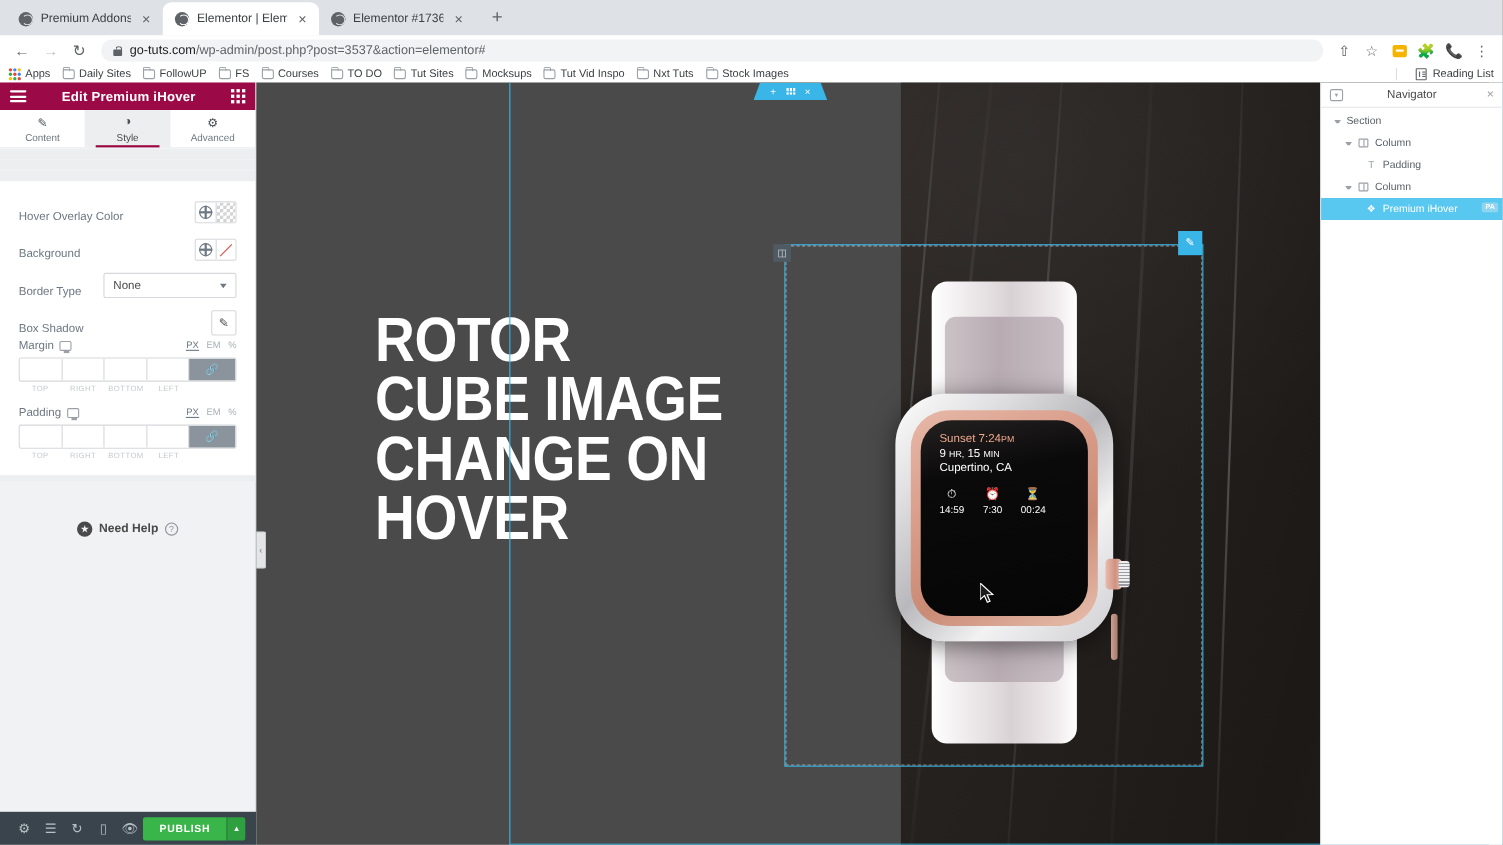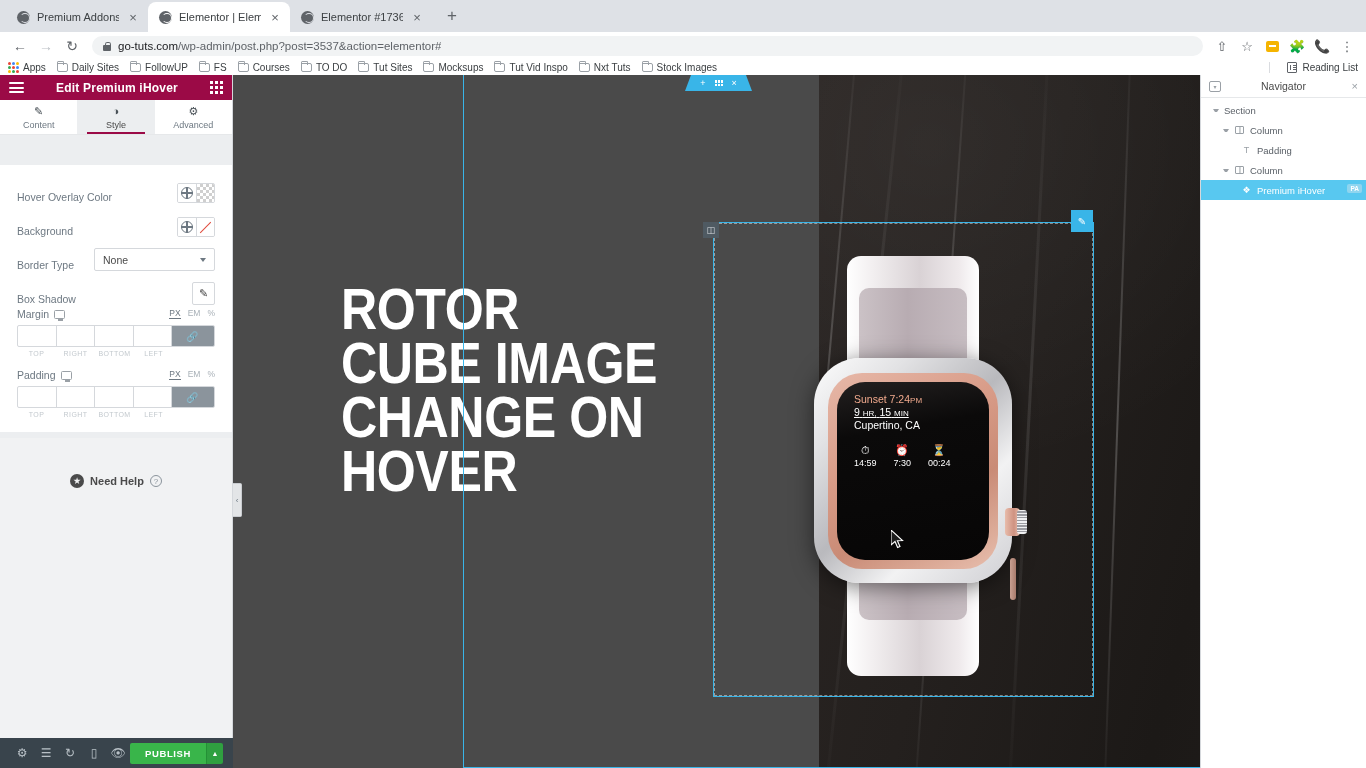--- a/index.html
+++ b/index.html
@@ -286,21 +286,21 @@
      background:linear-gradient(90deg,#c9a092,#a87b6c); }
 
   .w-top { display:flex; align-items:center; gap:13px; padding:21px 0 0 17px; }
   .w-moon { width:17px; height:17px; border-radius:50%;
      background:radial-gradient(circle at 60% 40%,#6e4f44,#40302b); }
   .w-time { font-size:26px; color:#f0a98d; letter-spacing:.5px; line-height:1;
      font-family:"DejaVu Sans", sans-serif; font-weight:300; }
   .w-lines { padding:11px 0 0 17px; line-height:1.26; }
   .w-sunset { font-size:10.5px; color:#f0a98d; }
   .w-sunset .sm { font-size:8px; }
-  .w-hr { font-size:10.5px; color:#fff;text-decoration:underline; }
+  .w-hr { font-size:10.5px; color:#fff; }
   .w-hr .sm { font-size:8px; }
   .w-city { font-size:10.5px; color:#fff; }
   .w-comps { display:flex; gap:17px; padding:12px 0 0 17px; }
   .comp { display:flex; flex-direction:column; align-items:center; gap:2px; }
   .comp .ci { font-size:11px; line-height:1; color:#fff; }
   .comp.alarm .ci { color:#f0a98d; }
   .comp .cv { font-size:9px; color:#fff; }
 
   .cursor { position:absolute; left:658px; top:455px; width:13px; height:19px; }
 

